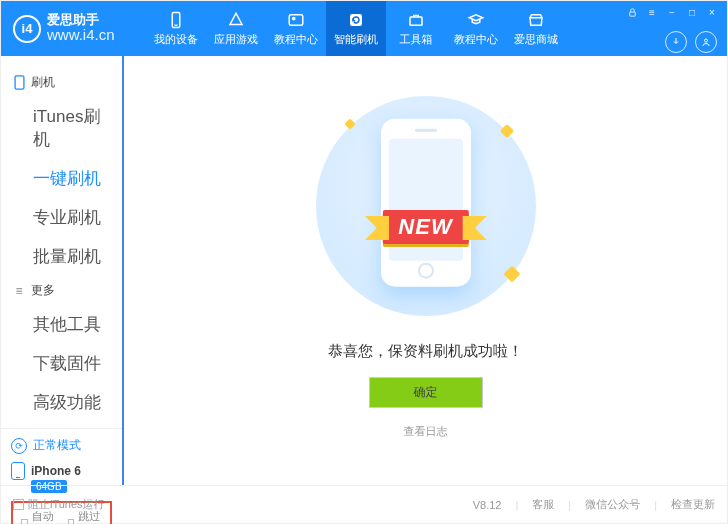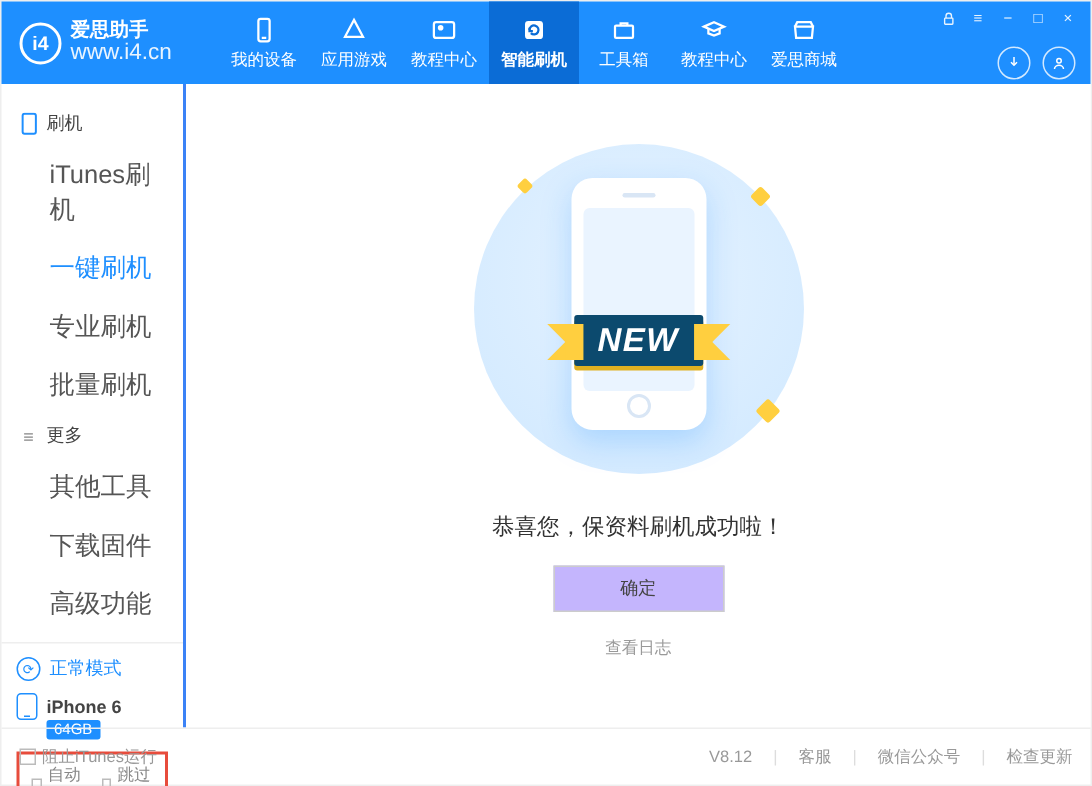--- a/index.html
+++ b/index.html
@@ -9,21 +9,21 @@
 
 
 .header { height: 55px; background: #1e8fff; display: flex; align-items: stretch; color: #fff; }
 .logo-area { display: flex; align-items: center; padding: 0 10px 0 12px; width: 145px; }
 .logo-circle { width: 28px; height: 28px; border: 2px solid #fff; border-radius: 50%; display: flex; align-items: center; justify-content: center; font-weight: bold; font-size: 13px; margin-right: 6px; }
 .logo-text .cn { font-size: 13px; font-weight: 700; line-height: 1.1; }
 .logo-text .url { font-size: 15px; opacity: 0.9; line-height: 1.1; }
 
 .nav { display: flex; }
 .nav-item { width: 60px; display: flex; flex-direction: column; align-items: center; justify-content: center; gap: 3px; cursor: pointer; font-size: 11px; }
-.nav-item.active { background: #0b6cd6; font-weight: bold; }
+.nav-item.active { background: #0b6cd6; }
 .nav-ico { width: 18px; height: 18px; display: flex; align-items: center; justify-content: center; }
 .nav-ico svg { width: 18px; height: 18px; }
 
 .header-right { margin-left: auto; display: flex; align-items: flex-start; padding: 4px 8px 0 0; gap: 6px; }
 .win-btn { width: 14px; height: 14px; display: flex; align-items: center; justify-content: center; opacity: 0.9; cursor: pointer; font-size: 10px; }
 .hr-icons { position: absolute; right: 10px; top: 30px; display: flex; gap: 8px; }
 .hr-circle { width: 22px; height: 22px; border: 1.5px solid rgba(255,255,255,.8); border-radius: 50%; display: flex; align-items: center; justify-content: center; }
 .hr-circle svg { width: 12px; height: 12px; }
 .header { position: relative; }
 
@@ -56,27 +56,27 @@
 .big-circle { position: absolute; inset: 0; border-radius: 50%; background: radial-gradient(circle at 50% 40%, #e6f3ff, #cfe8ff); }
 .dot { position: absolute; background: #ffcf3f; border-radius: 2px; transform: rotate(45deg); }
 .d1 { width: 8px; height: 8px; top: 24px; left: 30px; }
 .d2 { width: 10px; height: 10px; top: 30px; right: 24px; }
 .d3 { width: 12px; height: 12px; bottom: 36px; right: 18px; }
 .phone { position: absolute; left: 50%; top: 50%; transform: translate(-50%, -52%); width: 90px; height: 168px; background: #fff; border-radius: 14px; box-shadow: 0 8px 20px rgba(30,143,255,.25); }
 .phone::before { content: ""; position: absolute; top: 10px; left: 50%; transform: translateX(-50%); width: 22px; height: 3px; background: #d9e6f5; border-radius: 2px; }
 .phone::after { content: ""; position: absolute; bottom: 8px; left: 50%; transform: translateX(-50%); width: 12px; height: 12px; border: 2px solid #d9e6f5; border-radius: 50%; }
 .phone-screen { position: absolute; top: 20px; bottom: 26px; left: 8px; right: 8px; background: #eaf4ff; border-radius: 4px; }
 .ribbon { position: absolute; left: 50%; top: 52%; transform: translateX(-50%); }
-.ribbon-bar { background: #0c4a6e; color: #fff; font-weight: 800; font-style: italic; font-size: 22px; padding: 4px 16px; letter-spacing: 1px; border-radius: 2px; box-shadow: 0 3px 0 #e0b020; position: relative; }
+.ribbon-bar { background: #ef4444; color: #fff; font-weight: 800; font-style: italic; font-size: 22px; padding: 4px 16px; letter-spacing: 1px; border-radius: 2px; box-shadow: 0 3px 0 #e0b020; position: relative; }
 .ribbon-bar::before, .ribbon-bar::after { content: ""; position: absolute; top: 6px; width: 0; height: 0; border: 12px solid #ffcf3f; }
 .ribbon-bar::before { left: -18px; border-left-color: transparent; }
 .ribbon-bar::after { right: -18px; border-right-color: transparent; }
 
 .success-text { margin-top: 26px; font-size: 15px; color: #333; }
-.ok-btn { margin-top: 16px; padding: 6px 44px; border: 1px solid #ccc; background: #c4b5fd; cursor: pointer; font-size: 12px; color: #444; }
+.ok-btn { margin-top: 16px; padding: 6px 44px; border: 1px solid #ccc; background: #84cc16; cursor: pointer; font-size: 12px; color: #444; }
 .log-link { margin-top: 16px; color: #999; font-size: 11px; cursor: pointer; font-family: Liberation Serif, serif; }
 
 
 .footer { height: 38px; border-top: 1px solid #eee; display: flex; align-items: center; padding: 0 12px; color: #999; font-size: 11px; gap: 16px; }
 .footer .chk { color: #999; }
 .footer-right { margin-left: auto; display: flex; gap: 14px; align-items: center; }
 .vdiv { color: #ddd; }
 .flink { cursor: pointer; }
 </style>
 </head>

